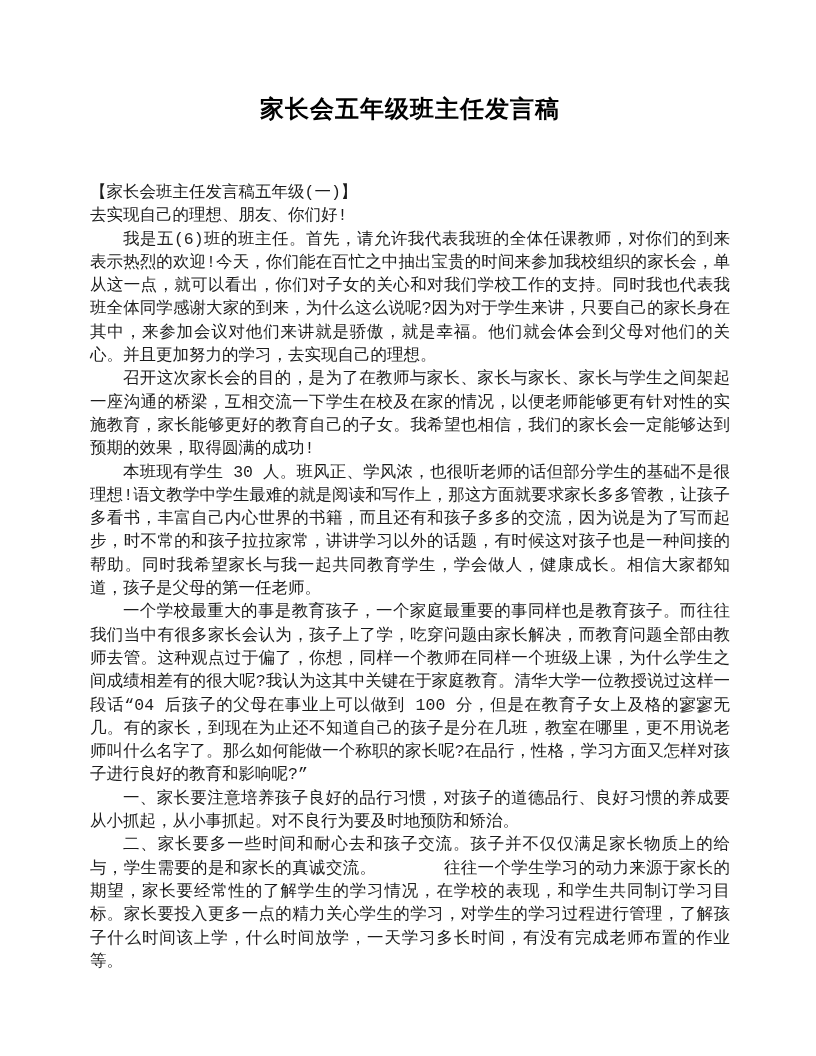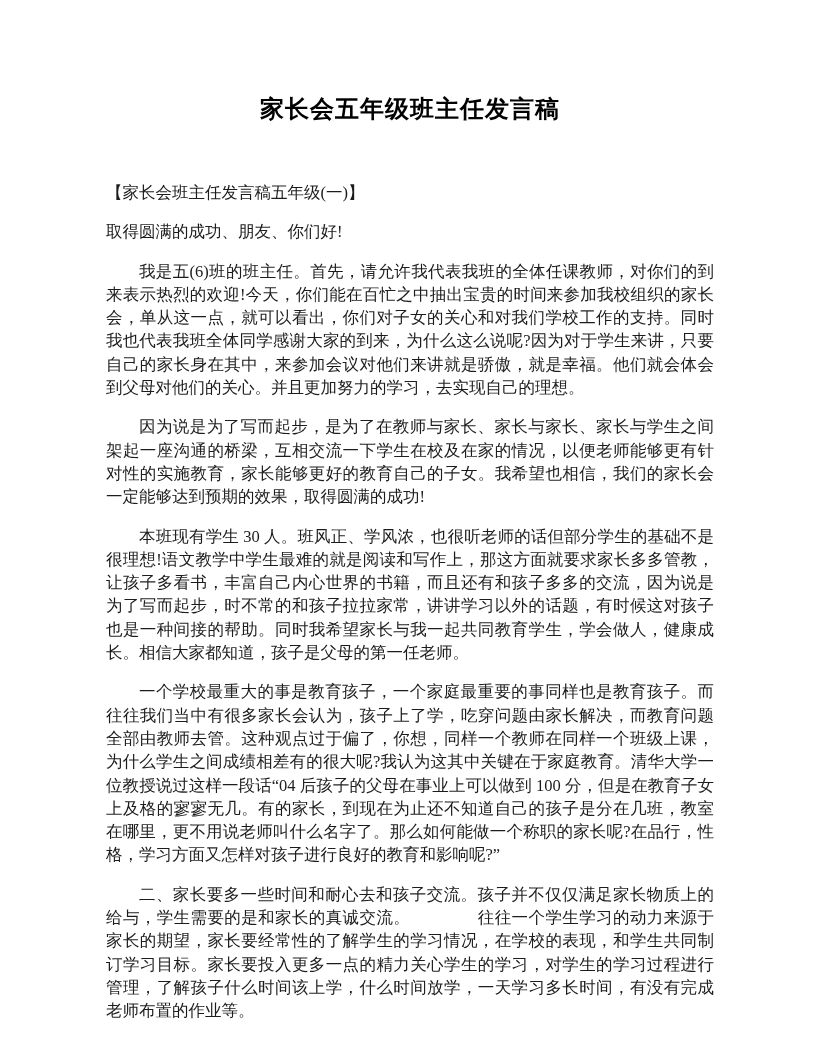--- a/index.html
+++ b/index.html
@@ -26,37 +26,39 @@
     text-align: center;
     margin: 0 0 58px 0;
     color: #000000;
   }
   .doc-body {
     width: 640px;
     font-size: 16.5px;
     line-height: 23.3px;
   }
   .para {
-    margin: 16px;
+    margin: 0;
     padding: 0;
     text-align: justify;
     text-justify: inter-ideograph;
     word-break: break-all;
+    font-family: Liberation Mono, monospace;
   }
   .para.indent {
     text-indent: 2em;
   }
 </style>
 </head>
 <body>
 
 <div class="page">
   <h1 class="doc-title">家长会五年级班主任发言稿</h1>
   <div class="doc-body">
       <p class="para">【家长会班主任发言稿五年级(一)】</p>
-      <p class="para">取得圆满的成功、朋友、你们好!</p>
+      <p class="para">去实现自己的理想、朋友、你们好!</p>
       <p class="para indent">我是五(6)班的班主任。首先，请允许我代表我班的全体任课教师，对你们的到来表示热烈的欢迎!今天，你们能在百忙之中抽出宝贵的时间来参加我校组织的家长会，单从这一点，就可以看出，你们对子女的关心和对我们学校工作的支持。同时我也代表我班全体同学感谢大家的到来，为什么这么说呢?因为对于学生来讲，只要自己的家长身在其中，来参加会议对他们来讲就是骄傲，就是幸福。他们就会体会到父母对他们的关心。并且更加努力的学习，去实现自己的理想。</p>
-      <p class="para indent">因为说是为了写而起步，是为了在教师与家长、家长与家长、家长与学生之间架起一座沟通的桥梁，互相交流一下学生在校及在家的情况，以便老师能够更有针对性的实施教育，家长能够更好的教育自己的子女。我希望也相信，我们的家长会一定能够达到预期的效果，取得圆满的成功!</p>
+      <p class="para indent">召开这次家长会的目的，是为了在教师与家长、家长与家长、家长与学生之间架起一座沟通的桥梁，互相交流一下学生在校及在家的情况，以便老师能够更有针对性的实施教育，家长能够更好的教育自己的子女。我希望也相信，我们的家长会一定能够达到预期的效果，取得圆满的成功!</p>
       <p class="para indent">本班现有学生 30 人。班风正、学风浓，也很听老师的话但部分学生的基础不是很理想!语文教学中学生最难的就是阅读和写作上，那这方面就要求家长多多管教，让孩子多看书，丰富自己内心世界的书籍，而且还有和孩子多多的交流，因为说是为了写而起步，时不常的和孩子拉拉家常，讲讲学习以外的话题，有时候这对孩子也是一种间接的帮助。同时我希望家长与我一起共同教育学生，学会做人，健康成长。相信大家都知道，孩子是父母的第一任老师。</p>
       <p class="para indent">一个学校最重大的事是教育孩子，一个家庭最重要的事同样也是教育孩子。而往往我们当中有很多家长会认为，孩子上了学，吃穿问题由家长解决，而教育问题全部由教师去管。这种观点过于偏了，你想，同样一个教师在同样一个班级上课，为什么学生之间成绩相差有的很大呢?我认为这其中关键在于家庭教育。清华大学一位教授说过这样一段话“04 后孩子的父母在事业上可以做到 100 分，但是在教育子女上及格的寥寥无几。有的家长，到现在为止还不知道自己的孩子是分在几班，教室在哪里，更不用说老师叫什么名字了。那么如何能做一个称职的家长呢?在品行，性格，学习方面又怎样对孩子进行良好的教育和影响呢?”</p>
+      <p class="para indent">一、家长要注意培养孩子良好的品行习惯，对孩子的道德品行、良好习惯的养成要从小抓起，从小事抓起。对不良行为要及时地预防和矫治。</p>
       <p class="para indent">二、家长要多一些时间和耐心去和孩子交流。孩子并不仅仅满足家长物质上的给与，学生需要的是和家长的真诚交流。　　　　往往一个学生学习的动力来源于家长的期望，家长要经常性的了解学生的学习情况，在学校的表现，和学生共同制订学习目标。家长要投入更多一点的精力关心学生的学习，对学生的学习过程进行管理，了解孩子什么时间该上学，什么时间放学，一天学习多长时间，有没有完成老师布置的作业等。</p>
     </div>
 </div>
 
 </body></html>

